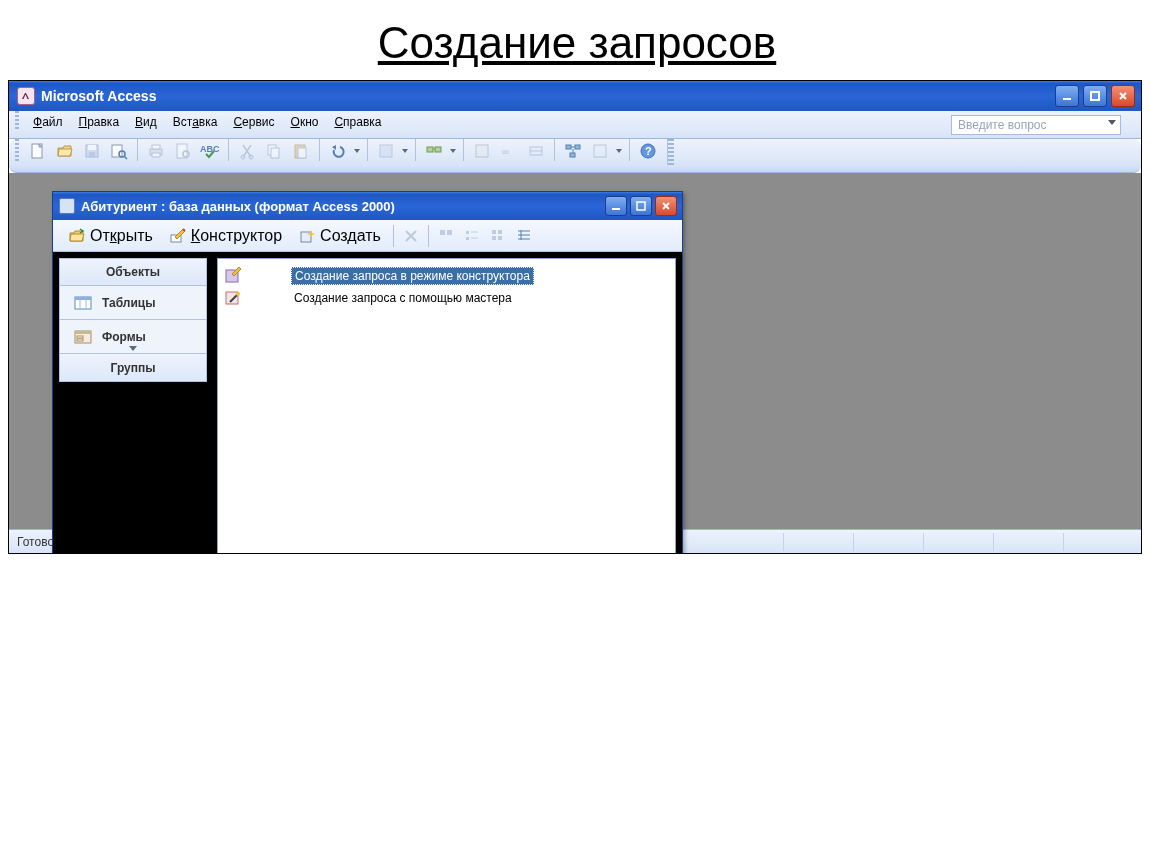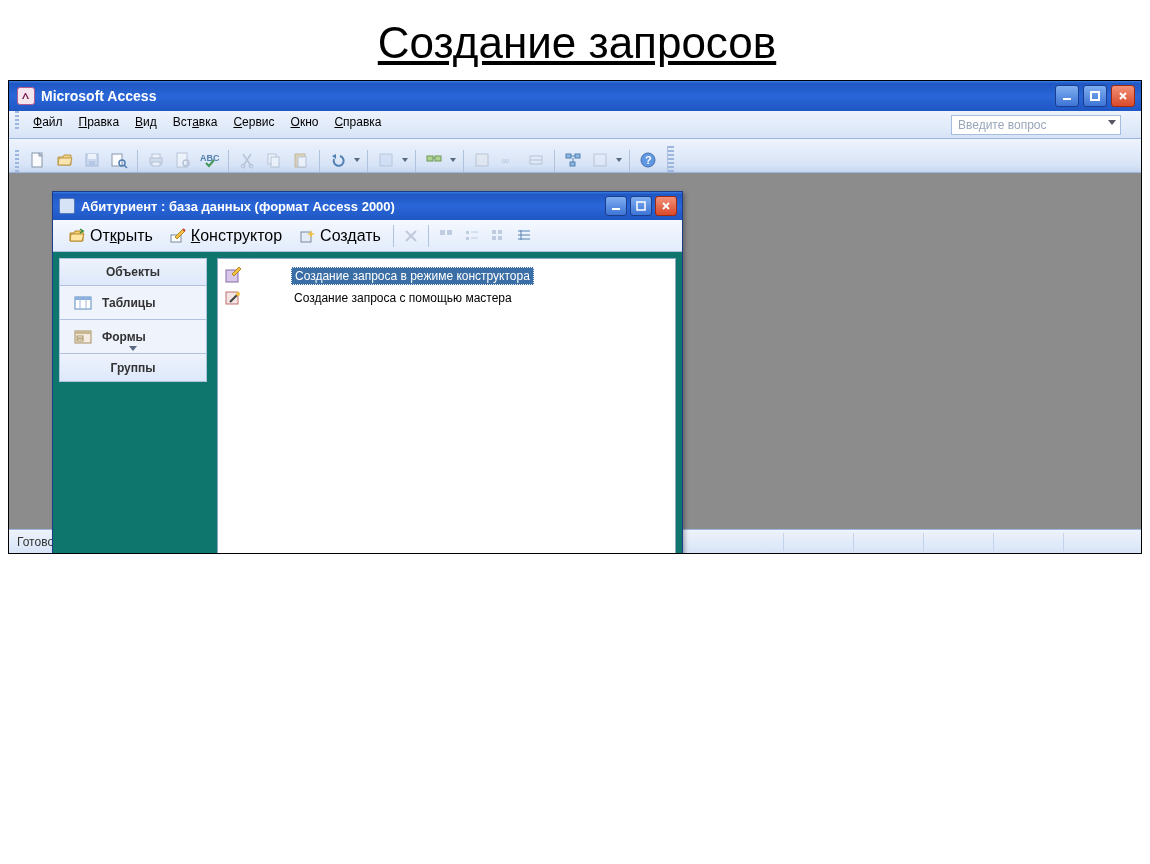--- a/index.html
+++ b/index.html
@@ -108,23 +108,24 @@
     border-right: 4px solid transparent;
     border-top: 5px solid #556;
   }
 
   
   .toolbar {
     height: 34px;
     background: linear-gradient(to bottom, #eef3fc, #d7e4f7 80%, #c7d7f0);
     border-bottom: 1px solid #9cb6de;
     display: flex;
-    align-items: flex-end;
+    align-items: flex-start;
     padding: 0 6px;
     gap: 3px;
+    border-radius: 8px;
   }
   .toolbar .grip {
     width: 4px; height: 22px;
     background: repeating-linear-gradient(to bottom, #9cb6de 0 2px, transparent 2px 4px);
     margin-right: 4px;
   }
   .tbtn {
     width: 24px; height: 24px;
     border: 1px solid transparent;
     border-radius: 3px;
@@ -162,21 +163,21 @@
     position: relative;
   }
 
   
   .child-window {
     position: absolute;
     left: 43px; top: 18px;
     width: 631px; height: 424px;
     border: 1px solid #1b3d8a;
     box-shadow: 2px 2px 4px rgba(0,0,0,.3);
-    background: #0f766e;
+    background: #000000;
     display: flex;
     flex-direction: column;
   }
   .child-titlebar {
     height: 28px;
     background: linear-gradient(to bottom, #3a7ee6 0%, #1f57c3 8%, #2a66d8 50%, #1f57c3 100%);
     display: flex; align-items: center;
     color: #fff; font-weight: bold; font-size: 13px;
   }
   .child-titlebar .doc-icon {

